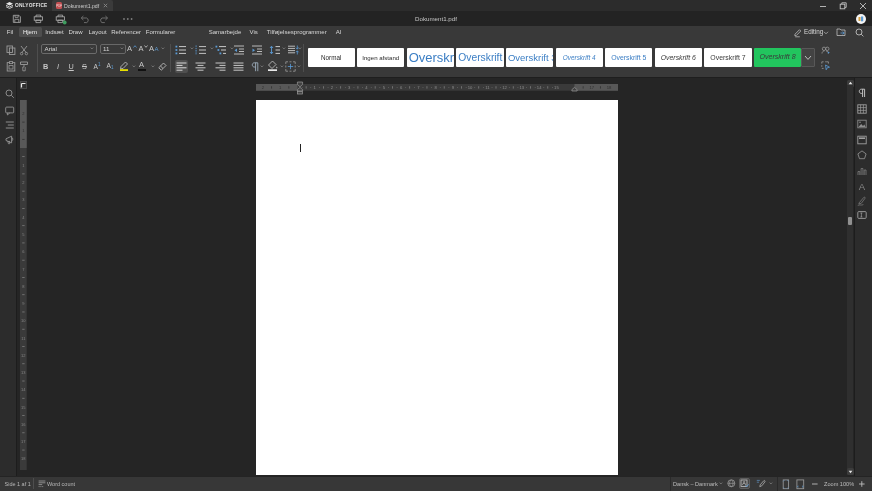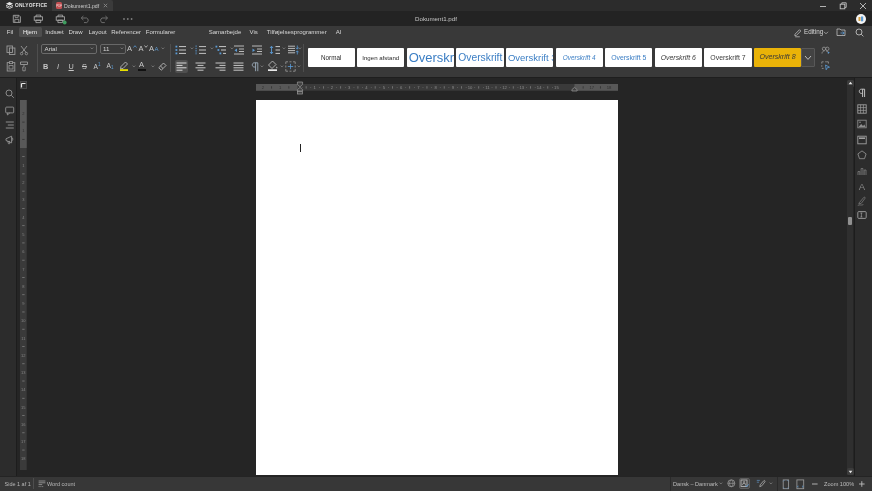--- a/index.html
+++ b/index.html
@@ -293,21 +293,21 @@
       </div>
       <div style="position:absolute;left:605.1px;top:47.5px;width:47.3px;height:19px;background:#fff;border-radius:1px;overflow:hidden;display:flex;align-items:center;justify-content:center;">
         <span style="font-size:6.9px;color:#3b7ec4;white-space:nowrap;font-family:'Liberation Sans',sans-serif;">Overskrift 5</span>
       </div>
       <div style="position:absolute;left:654.7px;top:47.5px;width:47.3px;height:19px;background:#fff;border-radius:1px;overflow:hidden;display:flex;align-items:center;justify-content:center;">
         <span style="font-size:6.9px;color:#3a3a3a;font-style:italic;white-space:nowrap;font-family:'Liberation Sans',sans-serif;">Overskrift 6</span>
       </div>
       <div style="position:absolute;left:704.3px;top:47.5px;width:47.3px;height:19px;background:#fff;border-radius:1px;overflow:hidden;display:flex;align-items:center;justify-content:center;">
         <span style="font-size:6.9px;color:#3a3a3a;white-space:nowrap;font-family:'Liberation Sans',sans-serif;">Overskrift 7</span>
       </div>
-      <div style="position:absolute;left:753.9000000000001px;top:47.5px;width:47.3px;height:19px;background:#eab308;border-radius:1px;overflow:hidden;display:flex;align-items:center;justify-content:center;">
+      <div style="position:absolute;left:753.9000000000001px;top:47.5px;width:47.3px;height:19px;background:#22c55e;border-radius:1px;overflow:hidden;display:flex;align-items:center;justify-content:center;">
         <span style="font-size:7.1px;color:#3a3a3a;font-style:italic;white-space:nowrap;font-family:'Liberation Sans',sans-serif;">Overskrift 8</span>
       </div>
     </div>
 
 <div class="a" style="left:801px;top:47.5px;width:14px;height:19px;background:#434343;border:1px solid #585858;border-radius:1px"></div>
 <svg width="8" height="6" style="left:804px;top:54.5px" viewBox="0 0 8 6">
       <path d="M1 1 L4 4.4 L7 1" fill="none" stroke="#bdbdbd" stroke-width="1"></path>
     </svg>
 
 <svg width="9" height="9" style="left:820.5px;top:46px" viewBox="0 0 9 9">

